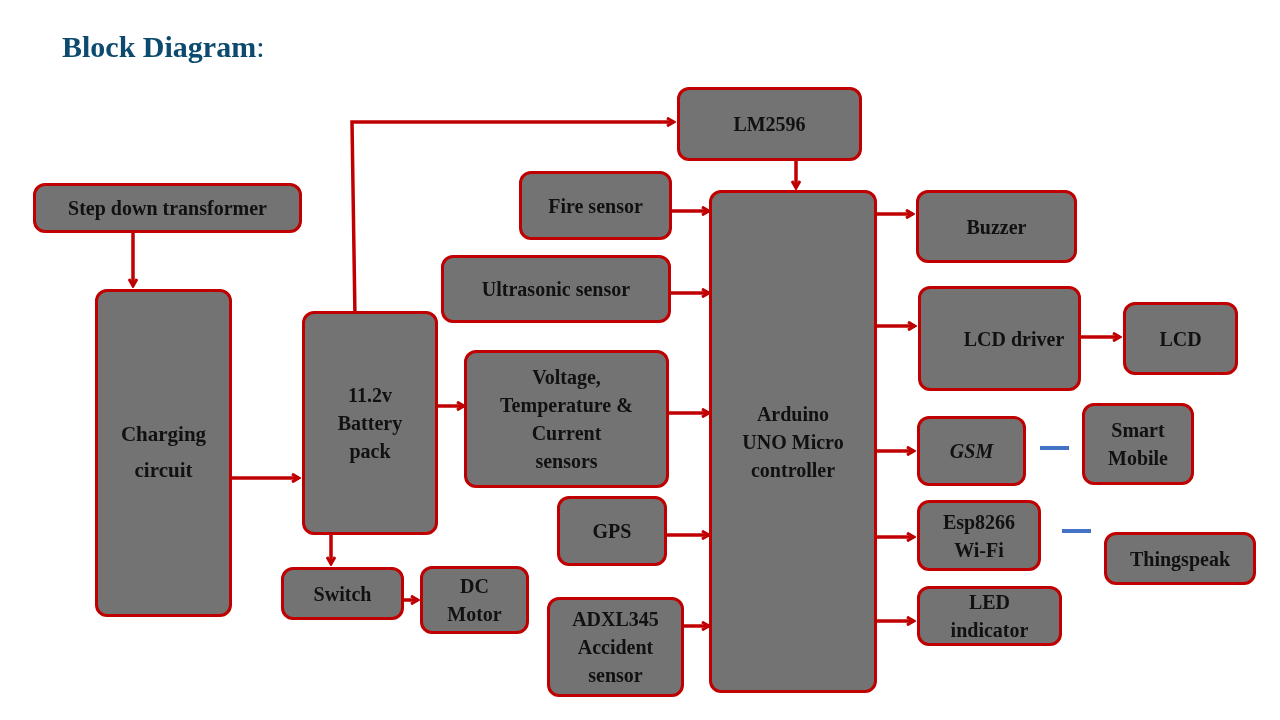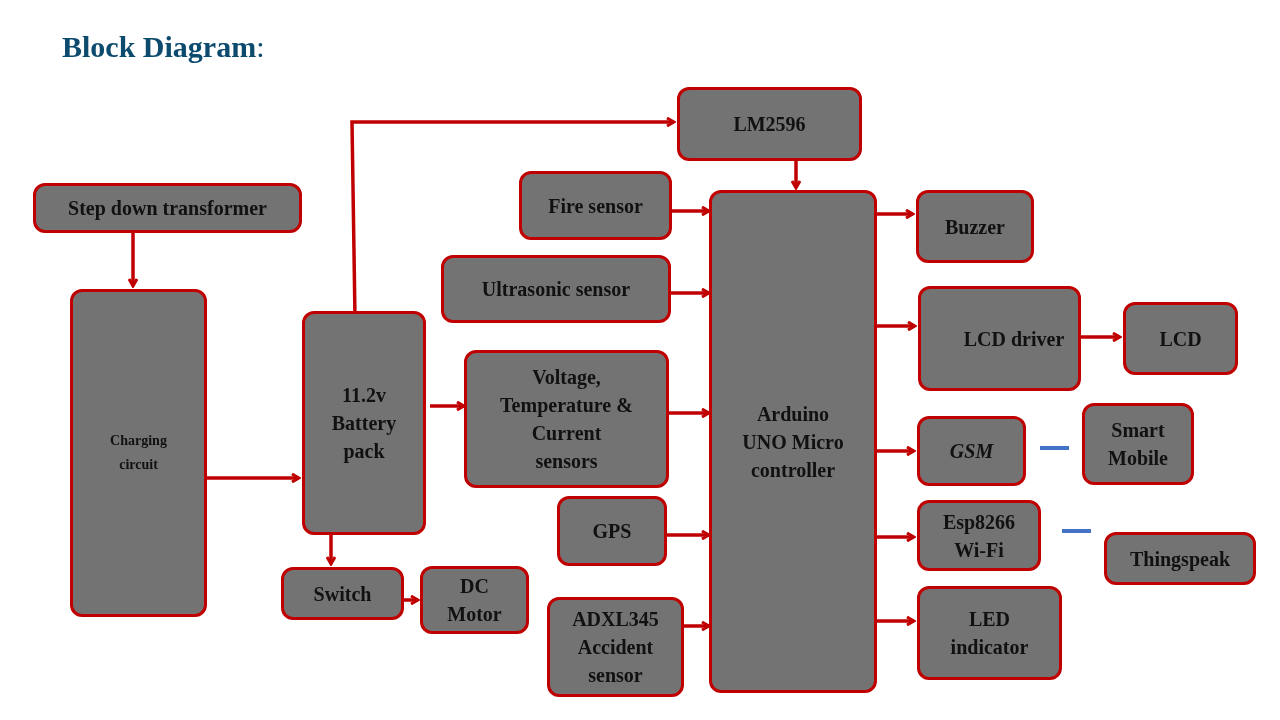--- a/index.html
+++ b/index.html
@@ -4,21 +4,21 @@
 <style>
   html, body { margin:0; padding:0; background:#ffffff; }
   body { width:1280px; height:720px; position:relative; overflow:hidden;
          font-family:"Liberation Serif", "DejaVu Serif", serif; }
   .title { position:absolute; left:62px; top:30px; font-size:30px; font-weight:bold; color:#0c4a6e; }
   .title .colon { font-weight:normal; }
   svg.wires { position:absolute; left:0; top:0; }
   .box { position:absolute; box-sizing:border-box; border:3px solid #c00000; border-radius:12px;
          background:#737373; display:flex; align-items:center; justify-content:center; text-align:center;
          font-weight:bold; font-size:20px; color:#111; line-height:1.4; white-space:pre-line; }
-  .box.small { font-size:14px; line-height:1.7; }
+  .box.small { font-size:21px; line-height:1.7;margin-left:25px; }
 </style>
 </head>
 <body>
 
 <div class="title"><span>Block Diagram</span><span class="colon">:</span></div>
 
 <svg class="wires" width="1280" height="720">
   <defs>
     <marker id="ah" markerWidth="10" markerHeight="10" refX="8" refY="5" orient="auto" markerUnits="userSpaceOnUse">
       <path d="M1,1 L8,5 L1,9" fill="none" stroke="#c00000" stroke-width="3"></path>
@@ -46,43 +46,43 @@
   </g>
   <g stroke="#4472c4" stroke-width="4">
     <line x1="1040" y1="448" x2="1069" y2="448"></line>
     <line x1="1062" y1="531" x2="1091" y2="531"></line>
   </g>
 </svg>
 
 <div class="box" style="left:33px;top:183px;width:269px;height:50px;text-align:center;">Step down transformer</div>
 <div class="box small" style="left:70px;top:289px;width:137px;height:328px;">Charging
 circuit</div>
-<div class="box" style="left:302px;top:311px;width:124px;height:224px;">11.2v
+<div class="box" style="left:302px;top:311px;width:136px;height:224px;">11.2v
 Battery
 pack</div>
 <div class="box" style="left:281px;top:567px;width:123px;height:53px;">Switch</div>
 <div class="box" style="left:420px;top:566px;width:109px;height:68px;">DC
 Motor</div>
 <div class="box" style="left:677px;top:87px;width:185px;height:74px;">LM2596</div>
 <div class="box" style="left:519px;top:171px;width:153px;height:69px;">Fire sensor</div>
 <div class="box" style="left:441px;top:255px;width:230px;height:68px;">Ultrasonic sensor</div>
 <div class="box" style="left:464px;top:350px;width:205px;height:138px;">Voltage,
 Temperature &amp;
 Current
 sensors</div>
 <div class="box" style="left:557px;top:496px;width:110px;height:70px;">GPS</div>
 <div class="box" style="left:547px;top:597px;width:137px;height:100px;">ADXL345
 Accident
 sensor</div>
 <div class="box" style="left:709px;top:190px;width:168px;height:503px;">Arduino
 UNO Micro
 controller</div>
-<div class="box" style="left:916px;top:190px;width:118px;height:73px;">Buzzer</div>
+<div class="box" style="left:916px;top:190px;width:161px;height:73px;">Buzzer</div>
 <div class="box" style="left:918px;top:286px;width:163px;height:105px;padding-left:29px;">LCD driver</div>
 <div class="box" style="left:1123px;top:302px;width:115px;height:73px;">LCD</div>
 <div class="box" style="left:917px;top:416px;width:109px;height:70px;font-style:italic;">GSM</div>
 <div class="box" style="left:1082px;top:403px;width:112px;height:82px;">Smart
 Mobile</div>
 <div class="box" style="left:917px;top:500px;width:124px;height:71px;">Esp8266
 Wi-Fi</div>
 <div class="box" style="left:1104px;top:532px;width:152px;height:53px;">Thingspeak</div>
-<div class="box" style="left:917px;top:586px;width:145px;height:94px;">LED
+<div class="box" style="left:917px;top:586px;width:145px;height:60px;">LED
 indicator</div>
 
 </body></html>

